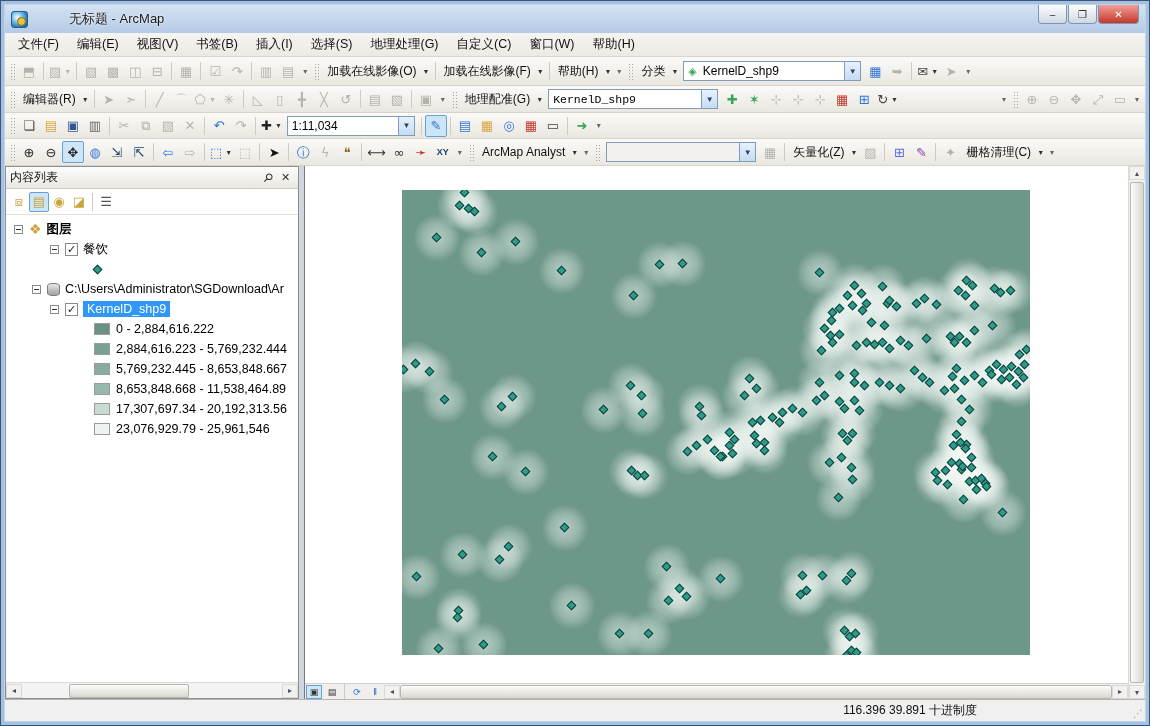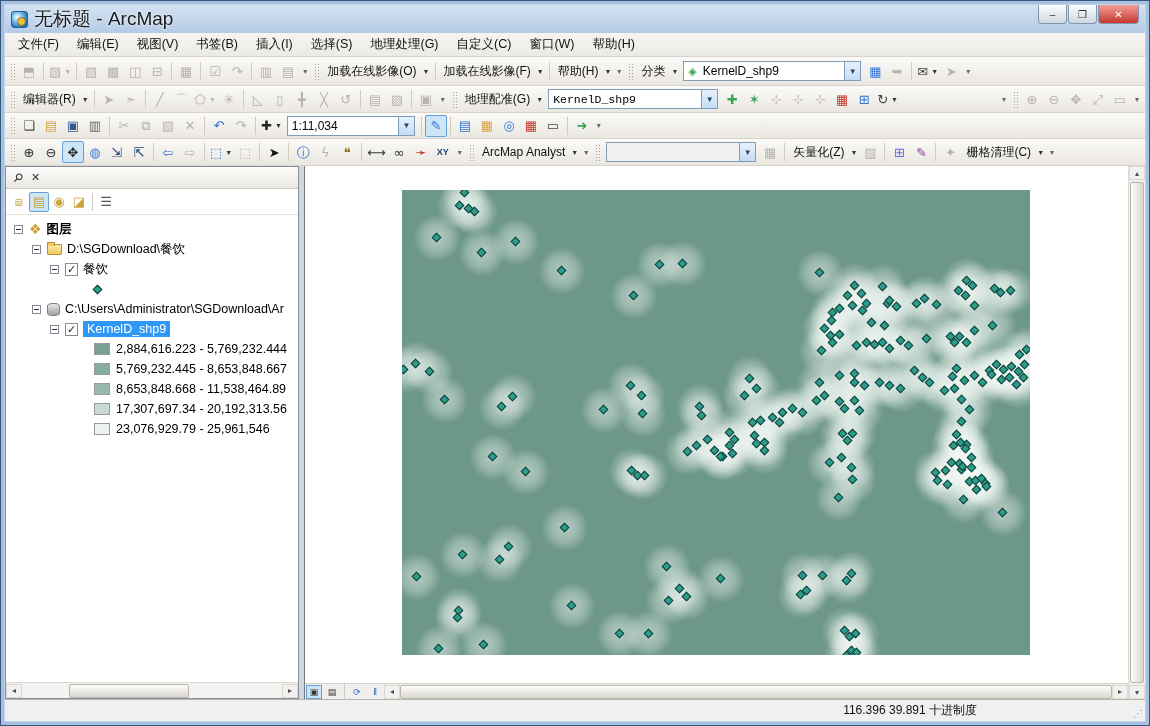--- a/index.html
+++ b/index.html
@@ -9,21 +9,21 @@
   .inner{position:absolute;left:4px;top:4px;right:4px;bottom:4px;display:flex;flex-direction:column;}
 
   
   .titlebar{height:28px;display:flex;align-items:center;padding:0 6px;
     background:linear-gradient(#d4e2f2,#b4cbe6);position:relative;}
   .appicon{width:17px;height:17px;border-radius:3px;margin-right:6px;
     background:radial-gradient(circle at 35% 35%,#fff 0%,#7ec3e8 35%,#1f6fb2 75%);
     border:1px solid #2a5d8f;position:relative;}
   .appicon:after{content:"";position:absolute;right:1px;bottom:1px;width:7px;height:7px;border-radius:50%;
     background:#e8c33c;border:1px solid #8a6d1f;}
-  .title{font-size:19px;color:#1b1b1b;text-shadow:0 0 3px #fff;}
+  .title{font-size:13px;color:#1b1b1b;text-shadow:0 0 3px #fff;margin-left:35px;}
   .winbtns{position:absolute;right:6px;top:0;display:flex;}
   .wbtn{width:29px;height:19px;display:flex;align-items:center;justify-content:center;font-size:10px;color:#333;
     background:linear-gradient(#fdfdfd,#cfd8e2);border:1px solid #8096ad;border-top:none;border-radius:0 0 4px 4px;margin-left:1px;}
   .wbtn.close{background:linear-gradient(#f2a099,#c4372a);color:#fff;width:41px;font-weight:bold;}
 
   
   .menubar{height:24px;background:linear-gradient(#f6f4f1,#eceae4);display:flex;align-items:center;
     border-bottom:1px solid #d8d4cc;padding-left:4px;}
   .menu-item{padding:3px 9px;font-size:12.5px;color:#111;}
 
@@ -500,20 +500,21 @@
         <div class="tbtn">
           <span class="lbl">栅格清理(C)</span>
           <span class="caret">▼</span>
         </div>
         <div class="overflowbtn">▾</div>
       </div>
 
     <div class="main">
       <div class="toc">
         <div class="toc-header">
+          <span class="toc-title">内容列表</span>
           <span class="toc-hbtn pin">⚲</span>
           <span class="toc-hbtn">✕</span>
         </div>
         <div class="toc-toolbar">
             <div class="tbtn">
               <span class="glyph" style="color: rgb(202, 165, 61);">⧈</span>
             </div>
             <div class="tbtn active">
               <span class="glyph" style="color: rgb(202, 165, 61);">▤</span>
             </div>
@@ -527,45 +528,44 @@
             <div class="tbtn">
               <span class="glyph" style="color: rgb(85, 85, 85);">☰</span>
             </div>
           </div>
 
         <div class="tree">
           <div class="trow" style="padding-left:8px">
             <span class="expander"></span>
             <span class="layersicon">❖</span>
             <b>图层</b>
-          </div>
-          <div class="trow" style="padding-left:26px">
-            <span class="expander"></span>
-            <span class="foldericon"></span>
-            <span>D:\SGDownload\餐饮</span>
           </div>
           <div class="trow" style="padding-left:44px">
             <span class="expander"></span>
             <span class="cb">✓</span>
             <span>餐饮</span>
           </div>
           <div class="trow" style="padding-left:86px">
             <span class="ptsym"></span>
           </div>
           <div class="trow" style="padding-left:26px">
             <span class="expander"></span>
             <span class="dbicon"></span>
             <span>C:\Users\Administrator\SGDownload\Ar</span>
           </div>
           <div class="trow" style="padding-left:44px">
             <span class="expander"></span>
             <span class="cb">✓</span>
             <span class="sel-label">KernelD_shp9</span>
           </div>
           <div>
+              <div class="trow" style="padding-left: 88px;">
+                <span class="swatch" style="background: rgb(105, 145, 132);"></span>
+                <span>0 - 2,884,616.222</span>
+              </div>
               <div class="trow" style="padding-left: 88px;">
                 <span class="swatch" style="background: rgb(120, 160, 147);"></span>
                 <span>2,884,616.223 - 5,769,232.444</span>
               </div>
               <div class="trow" style="padding-left: 88px;">
                 <span class="swatch" style="background: rgb(135, 172, 160);"></span>
                 <span>5,769,232.445 - 8,653,848.667</span>
               </div>
               <div class="trow" style="padding-left: 88px;">
                 <span class="swatch" style="background: rgb(151, 184, 173);"></span>

